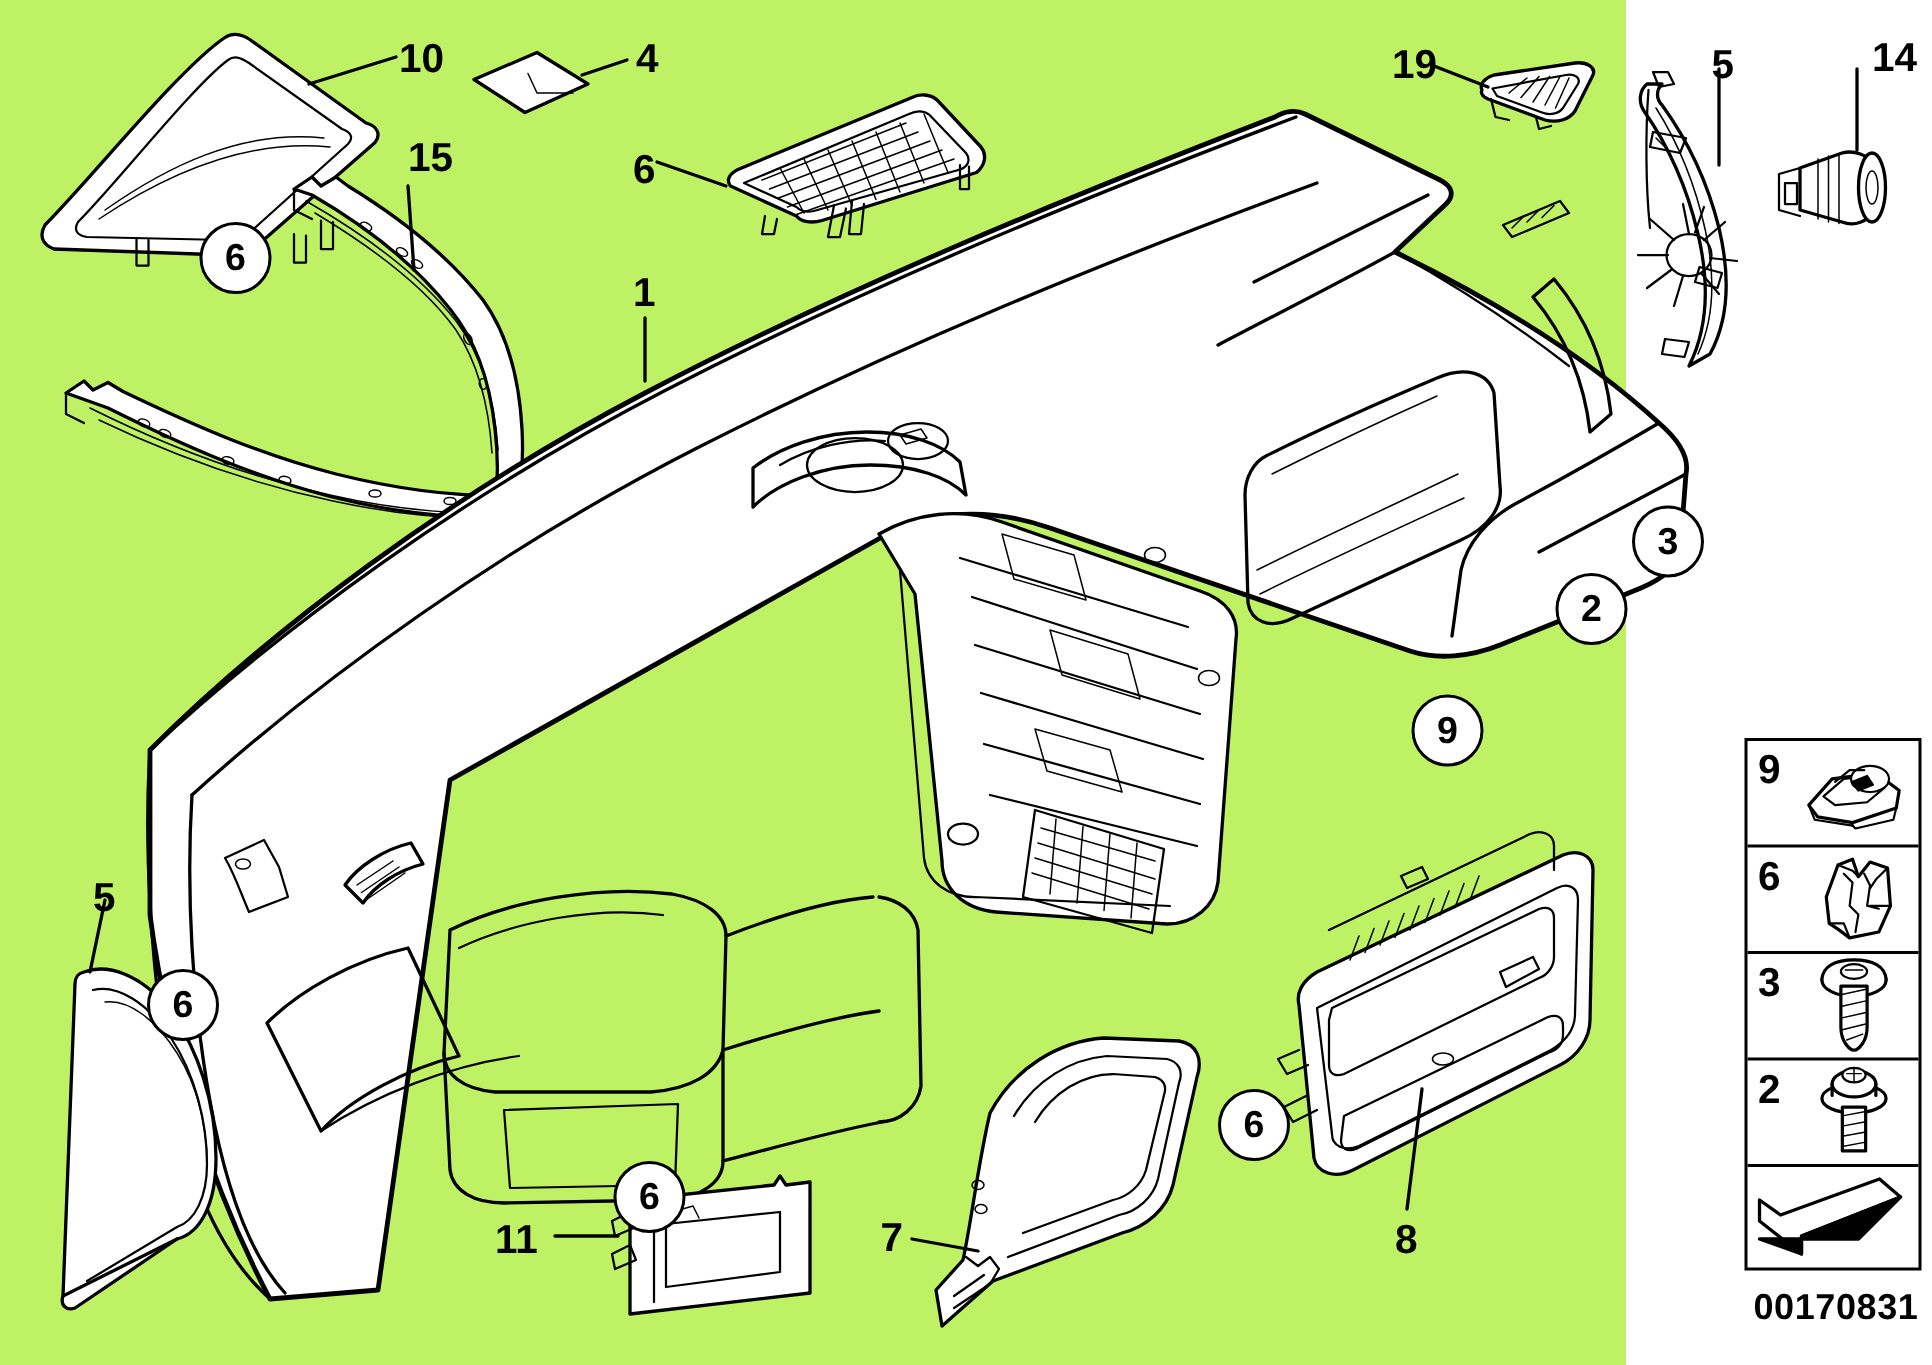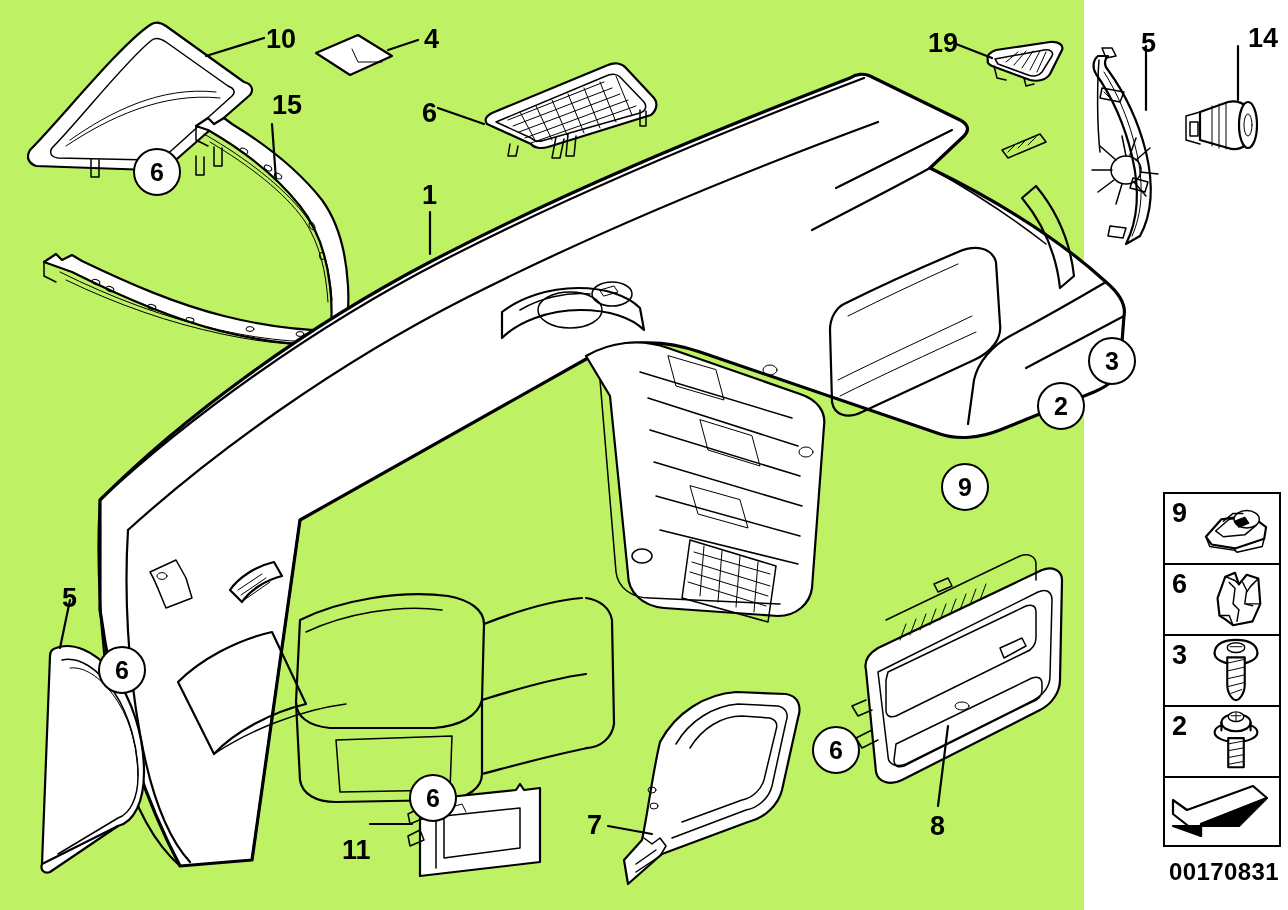--- a/index.html
+++ b/index.html
@@ -361,21 +361,21 @@
 
   <div class="lbl" style="left:266px;top:26px;">10</div>
   <div class="lbl" style="left:424px;top:26px;">4</div>
   <div class="lbl" style="left:928px;top:30px;">19</div>
   <div class="lbl" style="left:1141px;top:30px;">5</div>
   <div class="lbl" style="left:1232px;top:25px;margin-left:16px;">14</div>
   <div class="lbl" style="left:272px;top:92px;">15</div>
   <div class="lbl" style="left:422px;top:100px;">6</div>
   <div class="lbl" style="left:422px;top:182px;">1</div>
   <div class="lbl" style="left:62px;top:585px;">5</div>
-  <div class="lbl" style="left:342px;top:813px;margin-top:24px;">11</div>
+  <div class="lbl" style="left:330px;top:813px;">11</div>
   <div class="lbl" style="left:587px;top:812px;">7</div>
   <div class="lbl" style="left:930px;top:813px;">8</div>
 
   <div class="callout" style="left:133px;top:148px;">6</div>
   <div class="callout" style="left:1088px;top:337px;">3</div>
   <div class="callout" style="left:1037px;top:382px;">2</div>
   <div class="callout" style="left:941px;top:463px;">9</div>
   <div class="callout" style="left:98px;top:646px;">6</div>
   <div class="callout" style="left:409px;top:774px;">6</div>
   <div class="callout" style="left:812px;top:726px;">6</div>

